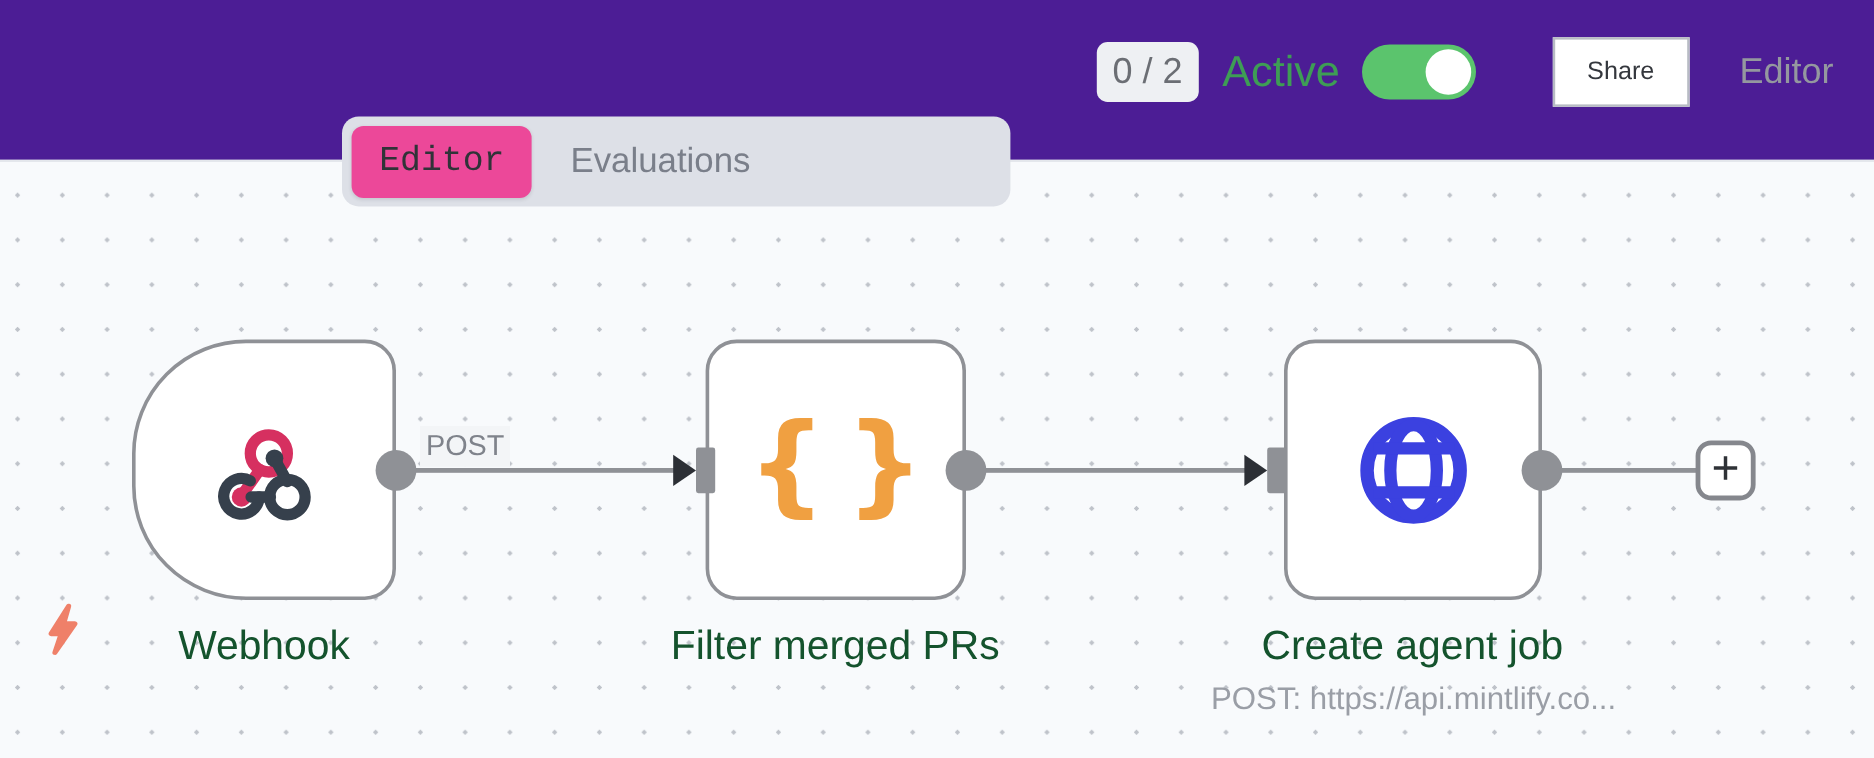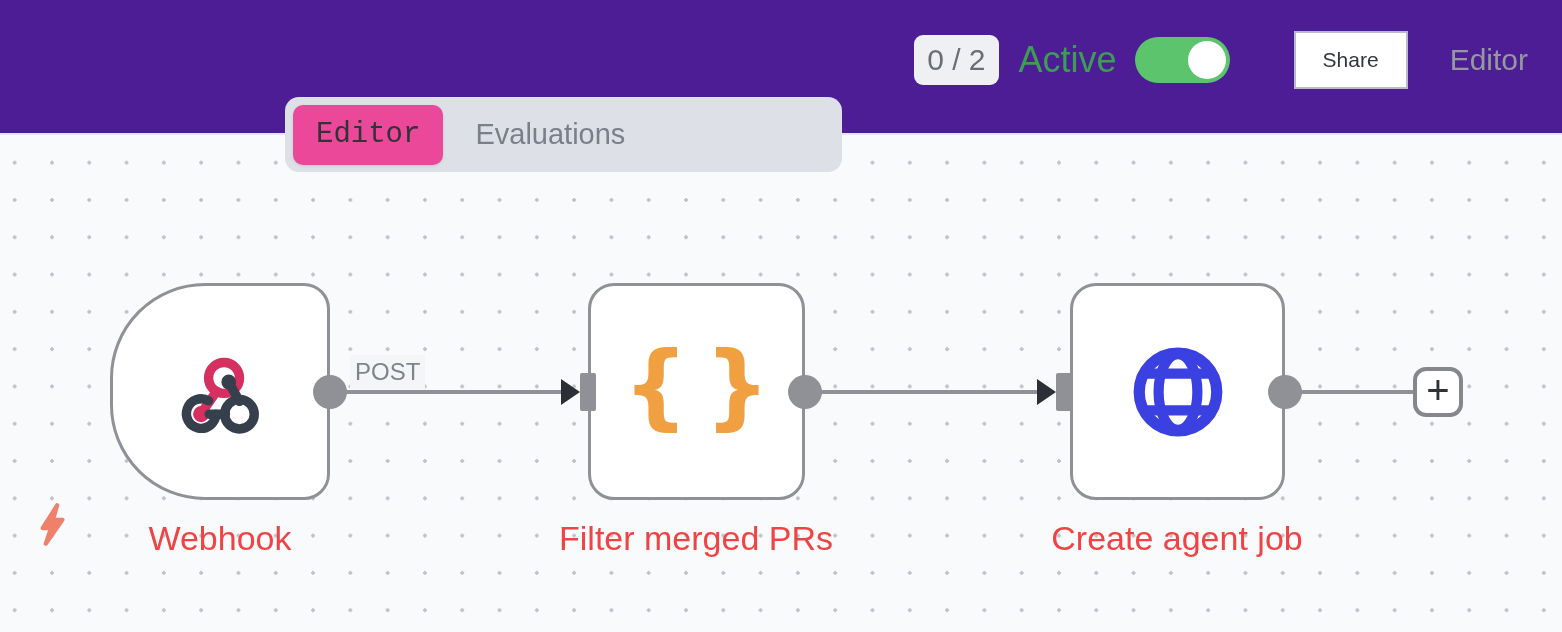--- a/index.html
+++ b/index.html
@@ -69,21 +69,21 @@
     position:absolute; top:283px; height:217px; box-sizing:border-box;
     background:#ffffff; border:3px solid #8f9196; z-index:3;
     display:flex; align-items:center; justify-content:center; cursor:pointer;
   }
   .node-webhook { left:110px; width:220px; border-radius:95px 26px 26px 95px; }
   .node-code    { left:588px; width:217px; border-radius:26px; }
   .node-http    { left:1070px; width:215px; border-radius:26px; }
 
   .node-label {
     position:absolute; top:519px; text-align:center;
-    font-size:34px; color:#ef4444; z-index:3; white-space:nowrap;
+    font-size:34px; color:#14532d; z-index:3; white-space:nowrap;
   }
   .label-1 { left:70px;   width:300px; }
   .label-2 { left:521px;  width:350px; }
   .label-3 { left:1027px; width:300px; }
   .node-subtitle {
     position:absolute; left:948px; top:567px; width:460px; text-align:center;
     font-size:26px; color:#9a9ea6; z-index:3; white-space:nowrap;
   }
 
   .out-dot {
@@ -193,20 +193,21 @@
   <div class="arrowhead arrow-2"></div>
 
   <div class="in-port port-1"></div>
   <div class="in-port port-2"></div>
 
   <div class="plus-btn">+</div>
 
   <div class="node-label label-1">Webhook</div>
   <div class="node-label label-2">Filter merged PRs</div>
   <div class="node-label label-3">Create agent job</div>
+  <div class="node-subtitle">POST: https://api.mintlify.co...</div>
 
   <div class="header">
     <div class="header-controls">
       <span class="counter-badge">0 / 2</span>
       <span class="active-label">Active</span>
       <div class="toggle">
         <div class="knob"></div>
       </div>
       <button class="share-button">Share</button>
       <span class="saved-status">Editor</span>

